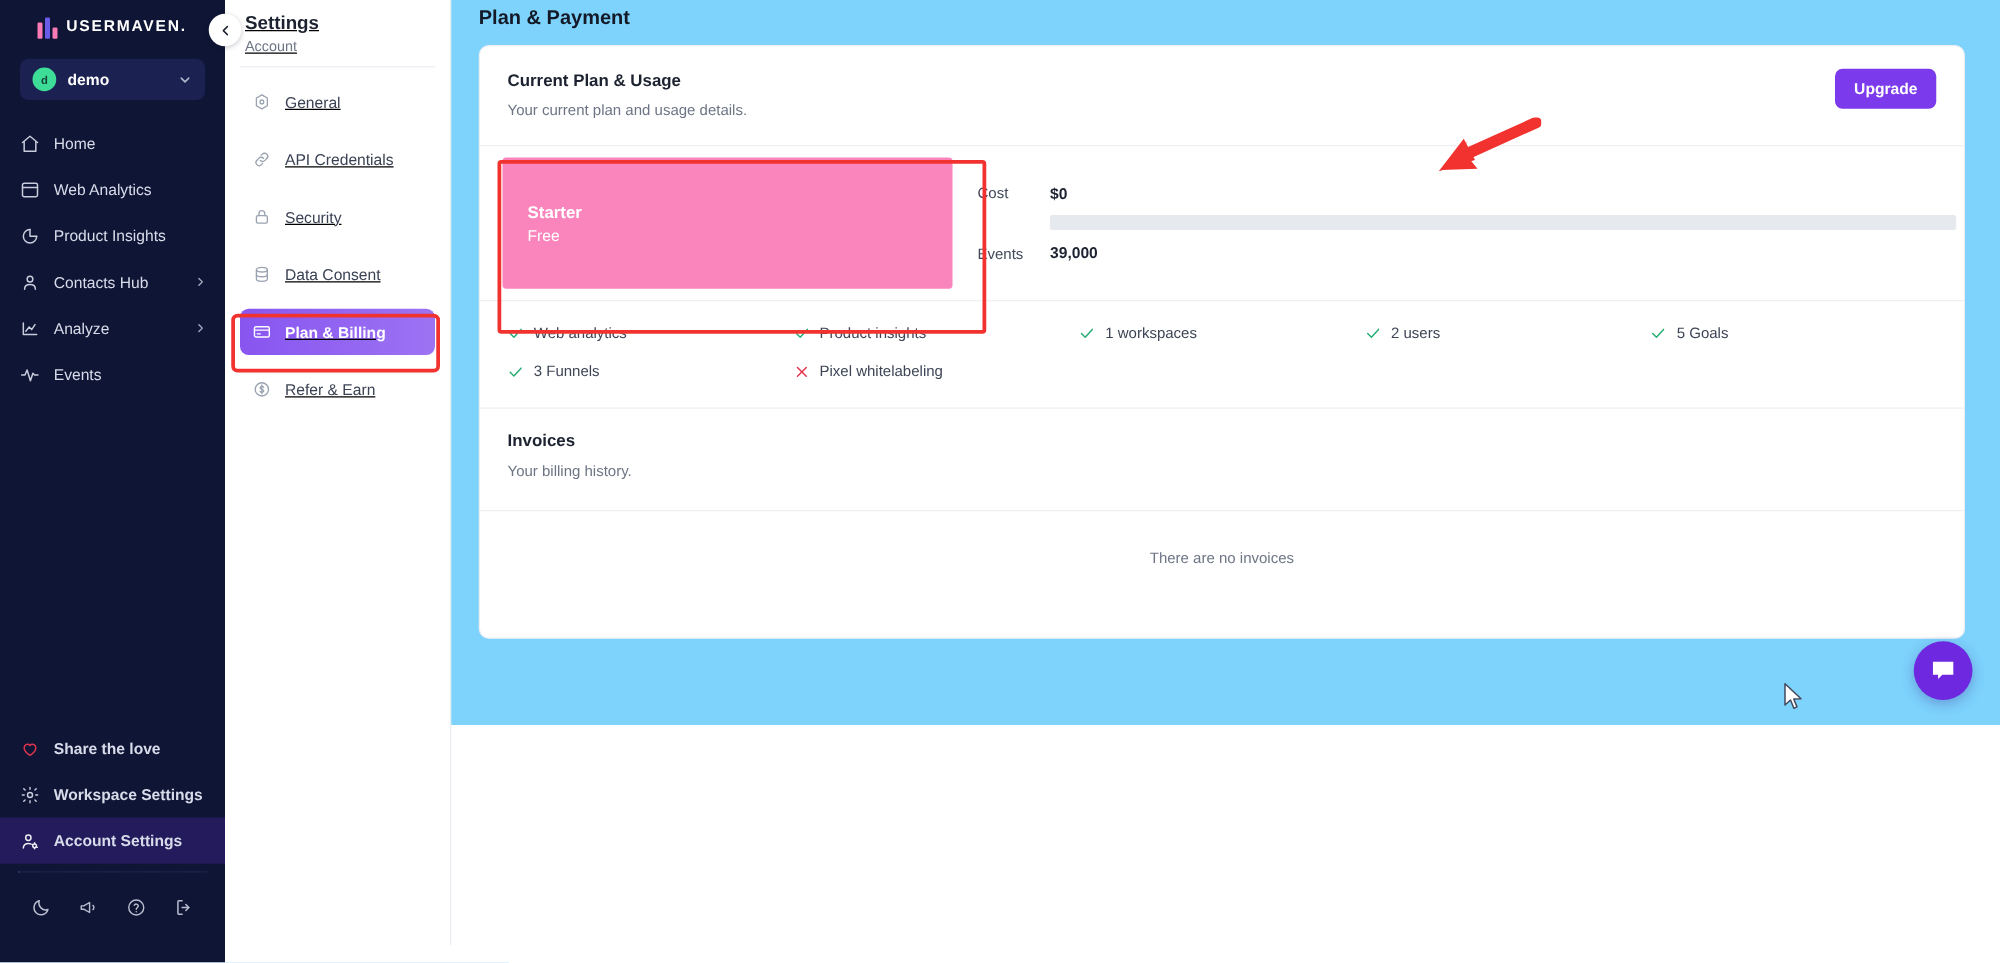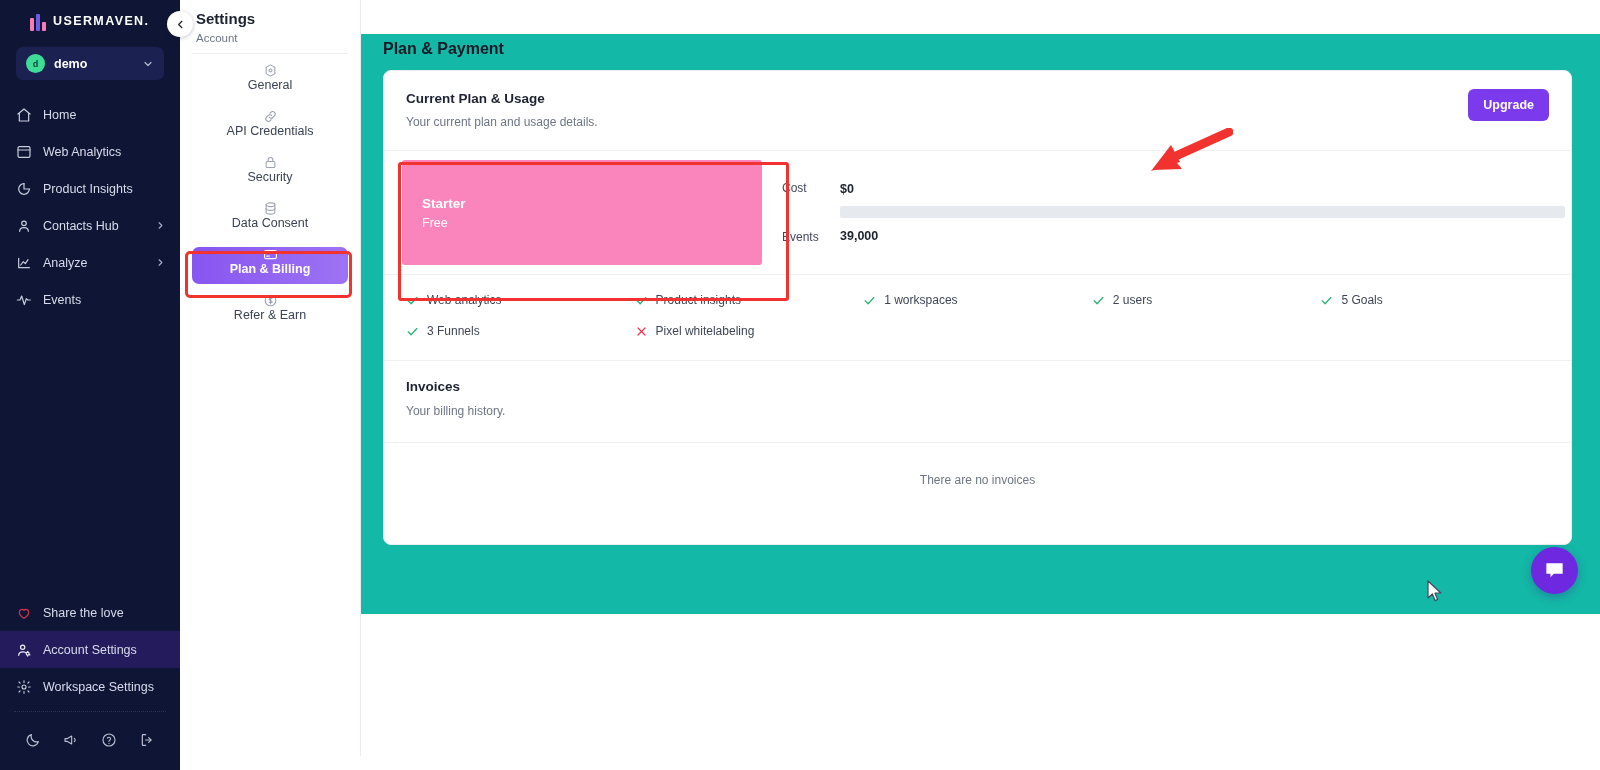--- a/index.html
+++ b/index.html
@@ -58,46 +58,47 @@
     font-size: 12.5px; color: #d8dcea; cursor: pointer;
     position: relative;
   }
   .navitem .ic { width: 16px; height: 16px; flex: 0 0 16px; opacity: .92; }
   .navitem .lbl { flex: 1; white-space: nowrap; }
   .navitem .arr { width: 11px; height: 11px; opacity: .8; }
   .navitem.active { background: #231b5c; }
 
   .nav-spacer { flex: 1 1 auto; }
 
-  .navbottom { padding-bottom: 2px; }
+  .navbottom { padding-bottom: 16px; font-weight: bold; }
   .divider-dot {
     height: 1px; margin: 6px 14px 0 14px;
     border-top: 1px dotted #2b3260;
   }
   .footer-icons {
     height: 56px; display: flex; align-items: center;
     justify-content: space-around; padding: 0 14px;
   }
   .footer-icons .fic { width: 16px; height: 16px; opacity: .85; cursor: pointer; }
 
   
   .settings {
     width: 181px; flex: 0 0 181px; height: 756px;
     background: #ffffff; border-right: 1px solid #e9ecf1;
     padding: 10px 12px 0 12px;
     position: relative;
+    text-decoration: underline;
   }
   .settings h1 { font-size: 15px; font-weight: 600; color: #1c2230; padding-left: 4px; }
   .settings .sub { font-size: 11.5px; color: #6d7585; padding: 5px 0 9px 4px; }
   .settings hr { border: 0; border-top: 1px solid #eceef3; margin-bottom: 9px; }
 
   .sitem {
-    display: flex; align-items: center; 
+    display: flex; align-items: center; gap: 11px;
     height: 37px; border-radius: 7px; padding: 0 10px;
-    font-size: 12.5px; color: #3a4253; cursor: pointer; margin-bottom: 9px; flex-direction: column;
+    font-size: 12.5px; color: #3a4253; cursor: pointer; margin-bottom: 9px;
   }
   .sitem .sic { width: 15px; height: 15px; flex: 0 0 15px; color: #9aa2b1; }
   .sitem.active {
     background: linear-gradient(90deg,#8855f0 0%,#9d73f3 100%);
     color: #ffffff; font-weight: 700; align-items: center;
   }
   .sitem.active .sic { color: #ffffff; }
 
   .hl-billing {
     position: absolute;
@@ -110,22 +111,22 @@
     position: absolute; left: -13px; top: 11px;
     width: 26px; height: 26px; border-radius: 50%;
     background: #ffffff; box-shadow: 0 1px 4px rgba(20,25,45,.25);
     display: flex; align-items: center; justify-content: center;
     cursor: pointer; z-index: 6;
   }
   .collapse-btn svg { width: 11px; height: 11px; }
 
   
   .main {
-    flex: 1 1 auto; height: 580px; background: #14b8a6;
-    padding: 0 28px 0 22px; position: relative; overflow: hidden; margin-top: 34px;
+    flex: 1 1 auto; height: 580px; background: #7dd3fc;
+    padding: 0 28px 0 22px; position: relative; overflow: hidden;
   }
   .page-title { font-size: 16px; font-weight: 700; color: #131926; padding: 6px 0 12px 0; }
 
   .card {
     background: #ffffff; border: 1px solid #eceef2; border-radius: 8px;
     height: 475px; position: relative;
   }
   .card-head { padding: 20px 22px 0 22px; position: relative; }
   .card-head h2 { font-size: 13.5px; font-weight: 700; color: #1c2230; }
   .card-head p { font-size: 12px; color: #6d7585; margin-top: 9px; }
@@ -279,35 +280,35 @@
 
     <div class="nav-spacer"></div>
 
     <div class="navbottom">
       <div class="navitem">
         <svg class="ic" viewBox="0 0 24 24" fill="none" stroke="#e8364f" stroke-width="1.8" stroke-linecap="round" stroke-linejoin="round">
             <path d="M12 20s-7-4.6-7-9.3A4 4 0 0 1 12 8a4 4 0 0 1 7 2.7C19 15.4 12 20 12 20z"></path>
           </svg>
         <span class="lbl">Share the love</span>
       </div>
+      <div class="navitem">
+        <svg class="ic" viewBox="0 0 24 24" fill="none" stroke="#d8dcea" stroke-width="1.7" stroke-linecap="round" stroke-linejoin="round">
+            <circle cx="12" cy="12" r="3"></circle>
+            <path d="M12 2.8v2.3M12 18.9v2.3M4.5 4.5l1.6 1.6M17.9 17.9l1.6 1.6M2.8 12h2.3M18.9 12h2.3M4.5 19.5l1.6-1.6M17.9 6.1l1.6-1.6"></path>
+          </svg>
+        <span class="lbl">Workspace Settings</span>
+      </div>
       <div class="navitem active">
         <svg class="ic" viewBox="0 0 24 24" fill="none" stroke="#ffffff" stroke-width="1.8" stroke-linecap="round" stroke-linejoin="round">
             <circle cx="10" cy="7.8" r="3.2"></circle>
             <path d="M4 20c0-3.4 2.7-5.3 6-5.3 1 0 2 .2 2.8.5"></path>
             <circle cx="17.5" cy="17.5" r="2.2"></circle>
             <path d="M17.5 13.9v1M17.5 20.1v1M14.3 15.7l.9.5M19.8 18.8l.9.5"></path>
           </svg>
         <span class="lbl">Account Settings</span>
-      </div>
-      <div class="navitem">
-        <svg class="ic" viewBox="0 0 24 24" fill="none" stroke="#d8dcea" stroke-width="1.7" stroke-linecap="round" stroke-linejoin="round">
-            <circle cx="12" cy="12" r="3"></circle>
-            <path d="M12 2.8v2.3M12 18.9v2.3M4.5 4.5l1.6 1.6M17.9 17.9l1.6 1.6M2.8 12h2.3M18.9 12h2.3M4.5 19.5l1.6-1.6M17.9 6.1l1.6-1.6"></path>
-          </svg>
-        <span class="lbl">Workspace Settings</span>
       </div>
 
       <div class="divider-dot"></div>
 
       <div class="footer-icons">
         <svg class="fic" viewBox="0 0 24 24" fill="none" stroke="#d8dcea" stroke-width="1.8" stroke-linecap="round" stroke-linejoin="round">
             <path d="M20 14.5A8.3 8.3 0 0 1 9.6 4 8.5 8.5 0 1 0 20 14.5z"></path>
           </svg>
         <svg class="fic" viewBox="0 0 24 24" fill="none" stroke="#d8dcea" stroke-width="1.7" stroke-linecap="round" stroke-linejoin="round">
             <path d="M3 10v4h3l7 4V6l-7 4H3z"></path>

